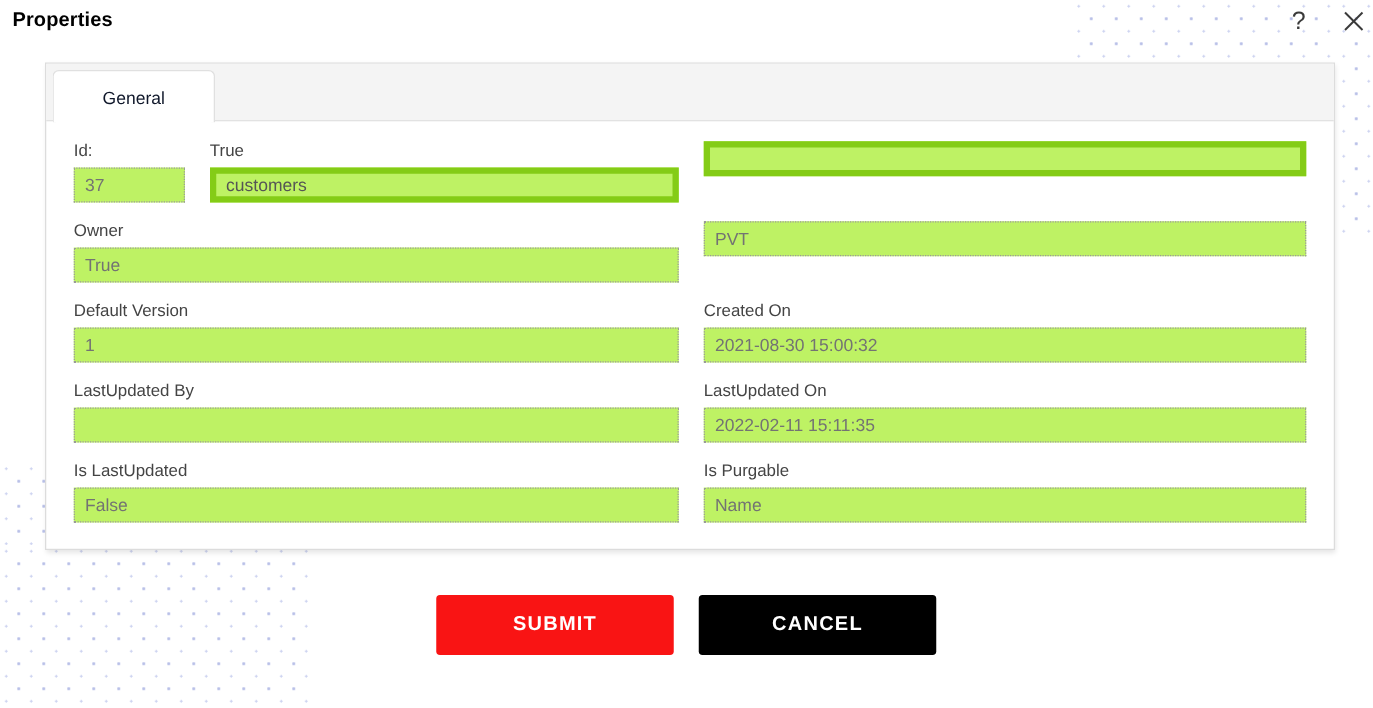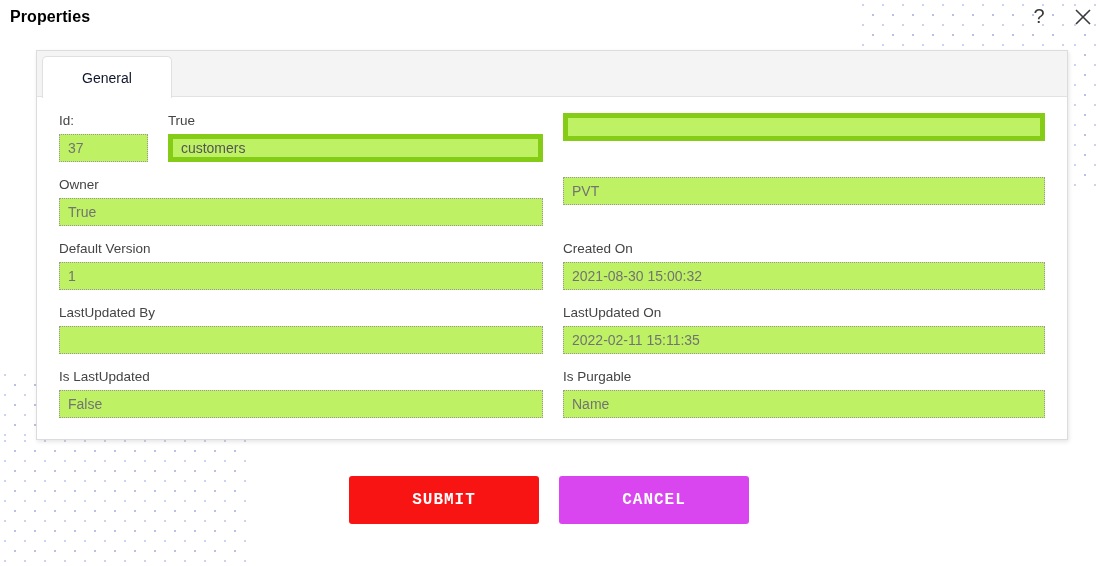--- a/index.html
+++ b/index.html
@@ -139,28 +139,28 @@
     display: flex;
     justify-content: center;
     gap: 20px;
   }
   .action-btn {
     width: 190px;
     height: 48px;
     border: none;
     border-radius: 3px;
     color: #ffffff;
-    font-family: Liberation Mono, monospace;
+    font-family: Liberation Sans, sans-serif;
     font-size: 16px;
     font-weight: bold;
     letter-spacing: 1px;
     cursor: pointer;
   }
   #submit-button { background: #f91414; }
-  #cancel-button { background: #d946ef; }
+  #cancel-button { background: #000000; }
 </style>
 </head>
 <body>
 
 <div class="dots" id="dots-top-right"></div>
 <div class="dots" id="dots-right"></div>
 <div class="dots" id="dots-left"></div>
 <div class="dots" id="dots-bottom-left"></div>
 
 <div id="dialog-title">Properties</div>

